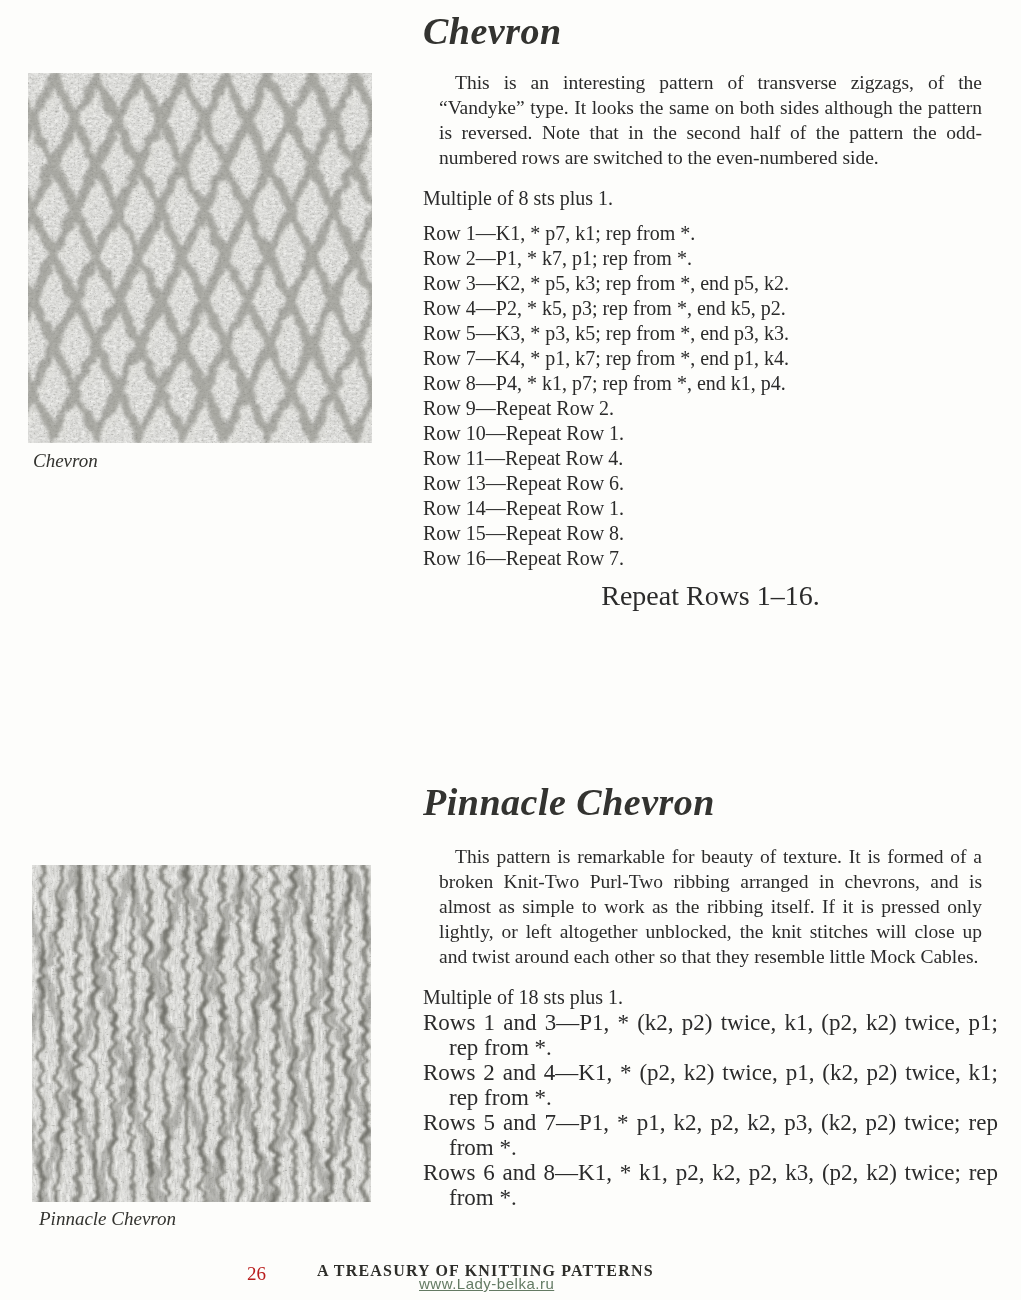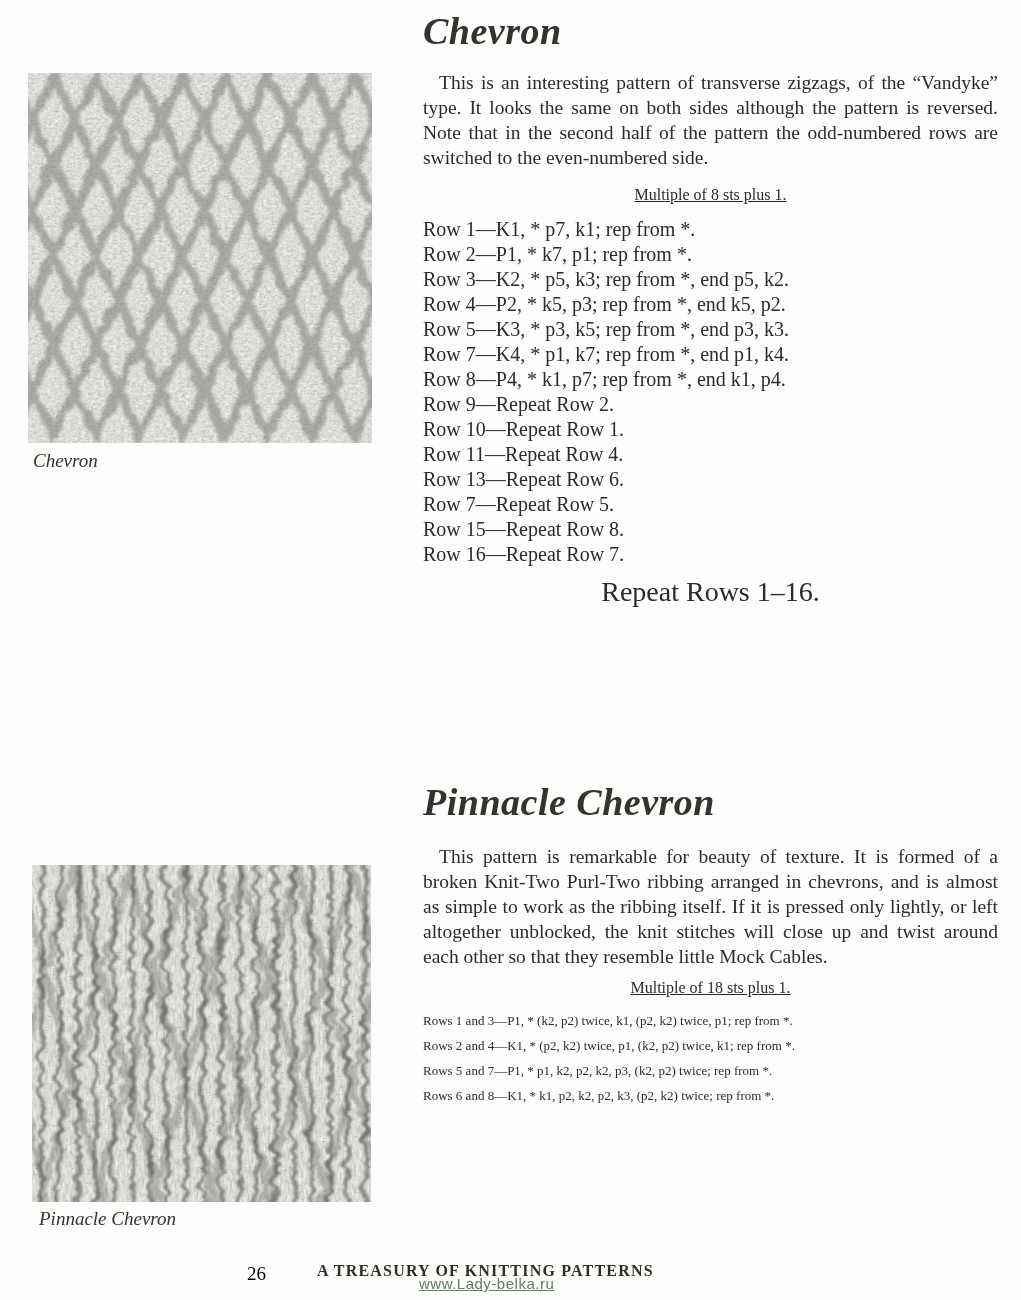--- a/index.html
+++ b/index.html
@@ -17,39 +17,38 @@
   .text-col { width: 575px; }
   .section-title {
     font-size: 38px;
     font-weight: bold;
     font-style: italic;
     line-height: 46px;
     letter-spacing: 0.5px;
     color: #333330;
   }
   .intro-para {
-    margin: 0;
+    margin: 16px;
     font-size: 19.5px;
     line-height: 25px;
     text-align: justify;
     text-indent: 16px;
   }
   #chevron-intro { margin-top: 16px; }
   #pinnacle-intro { margin-top: 19px; }
   .multiple-note {
-    font-size: 16px;
+    font-size: 20px;
     line-height: 25px;
-    text-align: center;
-    text-decoration: underline;
+    text-align: left;
   }
   #chevron-multiple { margin-top: 12px; }
   #pinnacle-multiple { margin-top: 6px; }
   .rows-list { font-size: 20px; line-height: 25px; }
   #chevron-rows { margin-top: 10px; }
-  #pinnacle-rows { margin-top: 8px; font-size: 13px; }
+  #pinnacle-rows { margin-top: 0; font-size: 23px; }
   .row-line { white-space: nowrap; }
   .row-line-wrap {
     white-space: normal;
     text-align: justify;
     padding-left: 26px;
     text-indent: -26px;
   }
   .repeat-note {
     margin-top: 12px;
     font-size: 28px;
@@ -66,21 +65,21 @@
   }
   .swatch-frame { font-size: 0; line-height: 0; }
 
   
   #watermark {
     font-family: "Liberation Sans", sans-serif;
     font-size: 15px;
     color: #637a63;
     letter-spacing: 0.5px;
   }
-  #footer-page-number { font-size: 19px; color: #000000; }
+  #footer-page-number { font-size: 19px; color: #b91c1c; }
   #footer-book-title {
     font-size: 16px;
     font-weight: bold;
     letter-spacing: 1.2px;
     color: #2e2e2a;
   }
 </style>
 </head>
 <body style="background: rgb(253, 253, 251); color: rgb(43, 43, 43);">
 
@@ -139,21 +138,21 @@
       <div class="row-line">Row 2—P1, * k7, p1; rep from *.</div>
       <div class="row-line">Row 3—K2, * p5, k3; rep from *, end p5, k2.</div>
       <div class="row-line">Row 4—P2, * k5, p3; rep from *, end k5, p2.</div>
       <div class="row-line">Row 5—K3, * p3, k5; rep from *, end p3, k3.</div>
       <div class="row-line">Row 7—K4, * p1, k7; rep from *, end p1, k4.</div>
       <div class="row-line">Row 8—P4, * k1, p7; rep from *, end k1, p4.</div>
       <div class="row-line">Row 9—Repeat Row 2.</div>
       <div class="row-line">Row 10—Repeat Row 1.</div>
       <div class="row-line">Row 11—Repeat Row 4.</div>
       <div class="row-line">Row 13—Repeat Row 6.</div>
-      <div class="row-line">Row 7—Repeat Row 5.</div>
+      <div class="row-line">Row 14—Repeat Row 1.</div>
       <div class="row-line">Row 15—Repeat Row 8.</div>
       <div class="row-line">Row 16—Repeat Row 7.</div>
     </div>
   <div class="repeat-note">Repeat Rows 1–16.</div>
 </div>
 
 <div class="abs swatch-frame" style="left:32px; top:865px; width:339px; height:337px;">
   <svg width="339" height="337" viewBox="0 0 339 337" role="img">
     <defs>
       <filter id="baseB" x="0" y="0" width="100%" height="100%">

